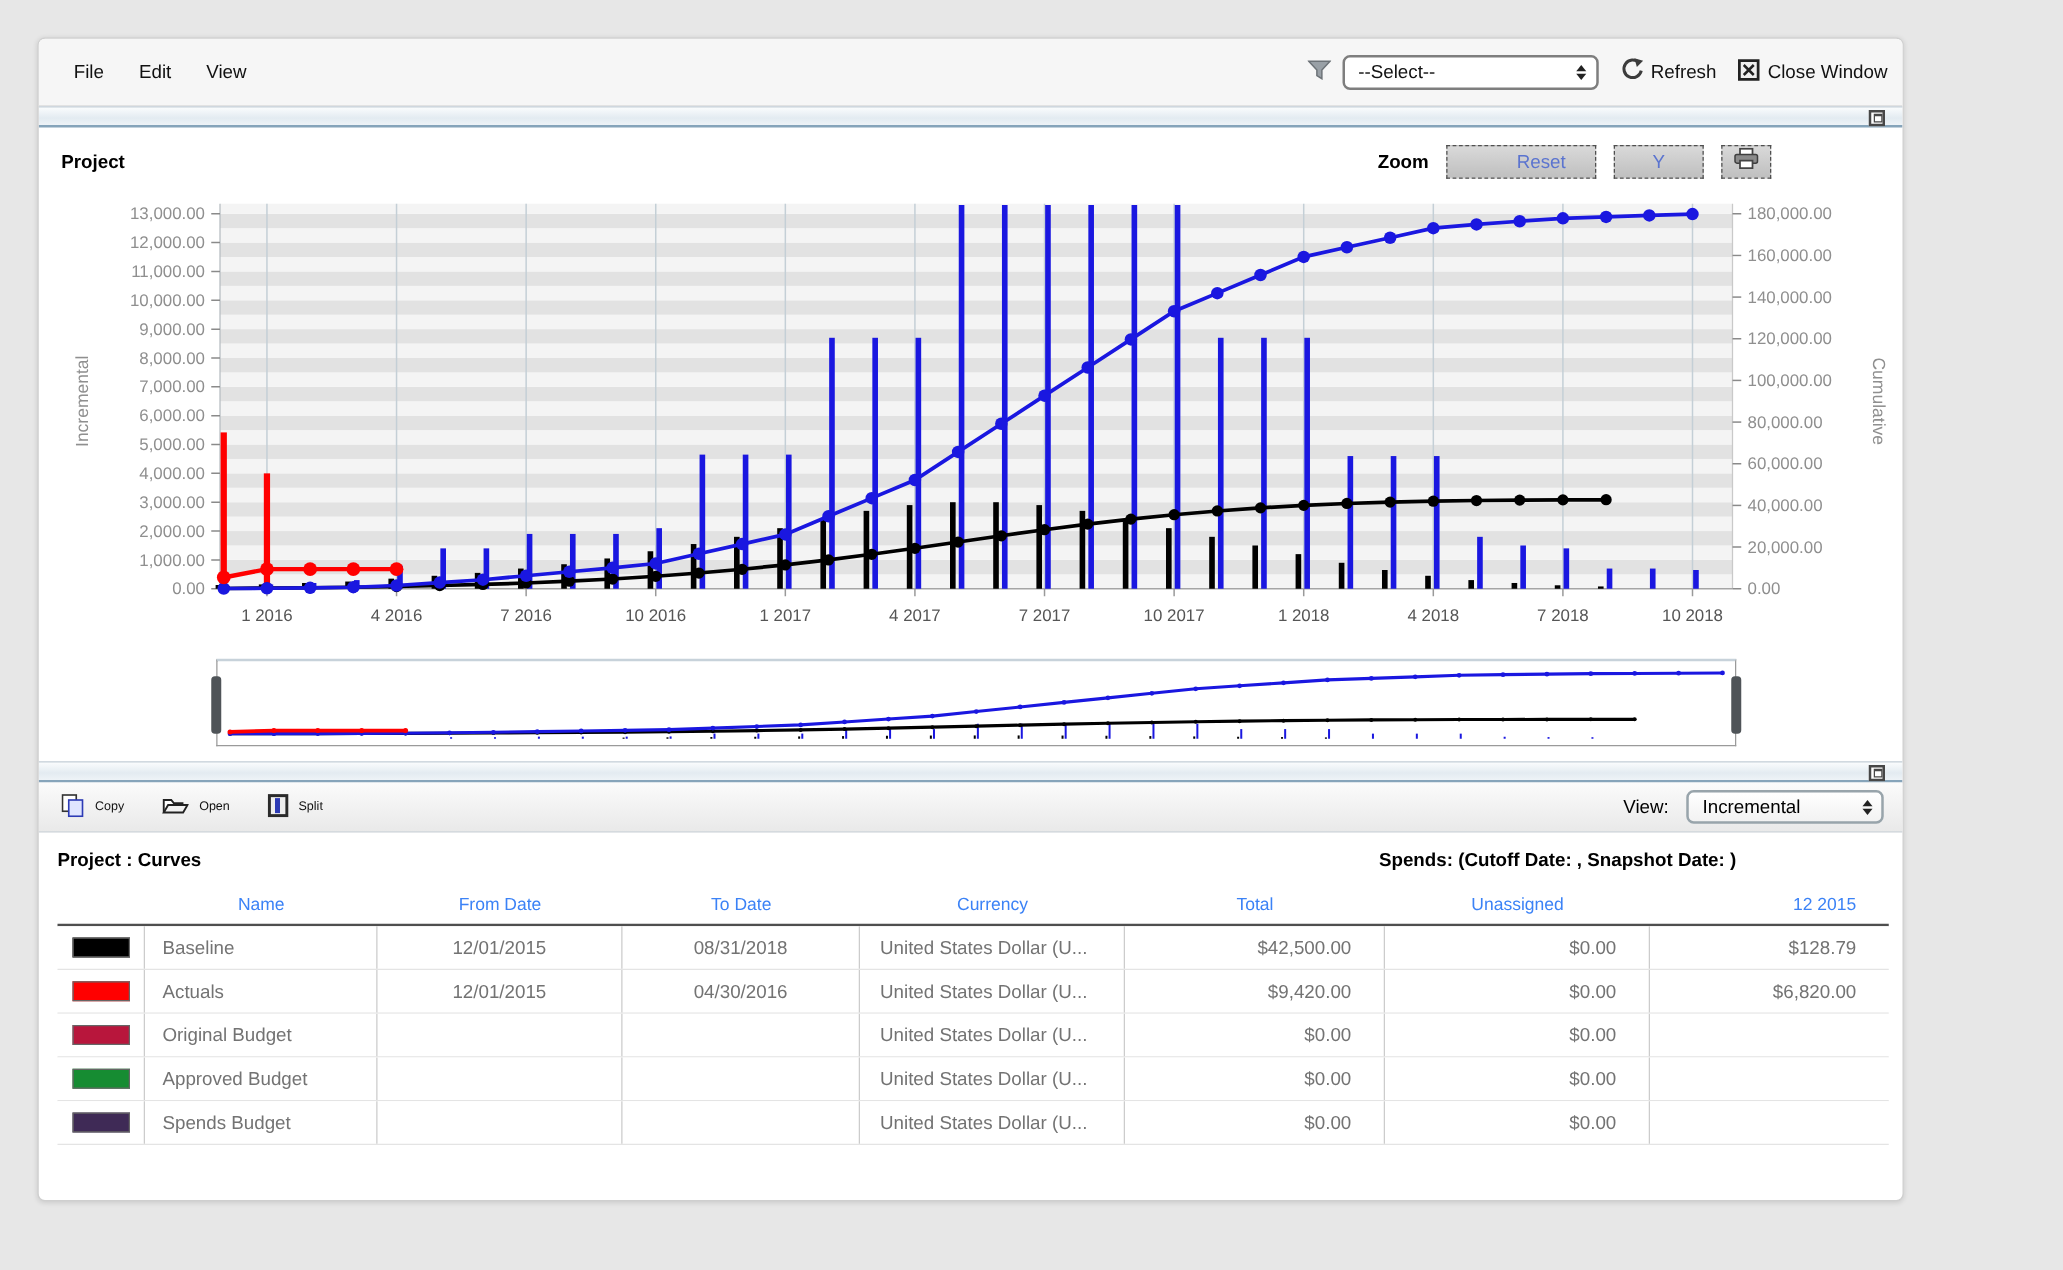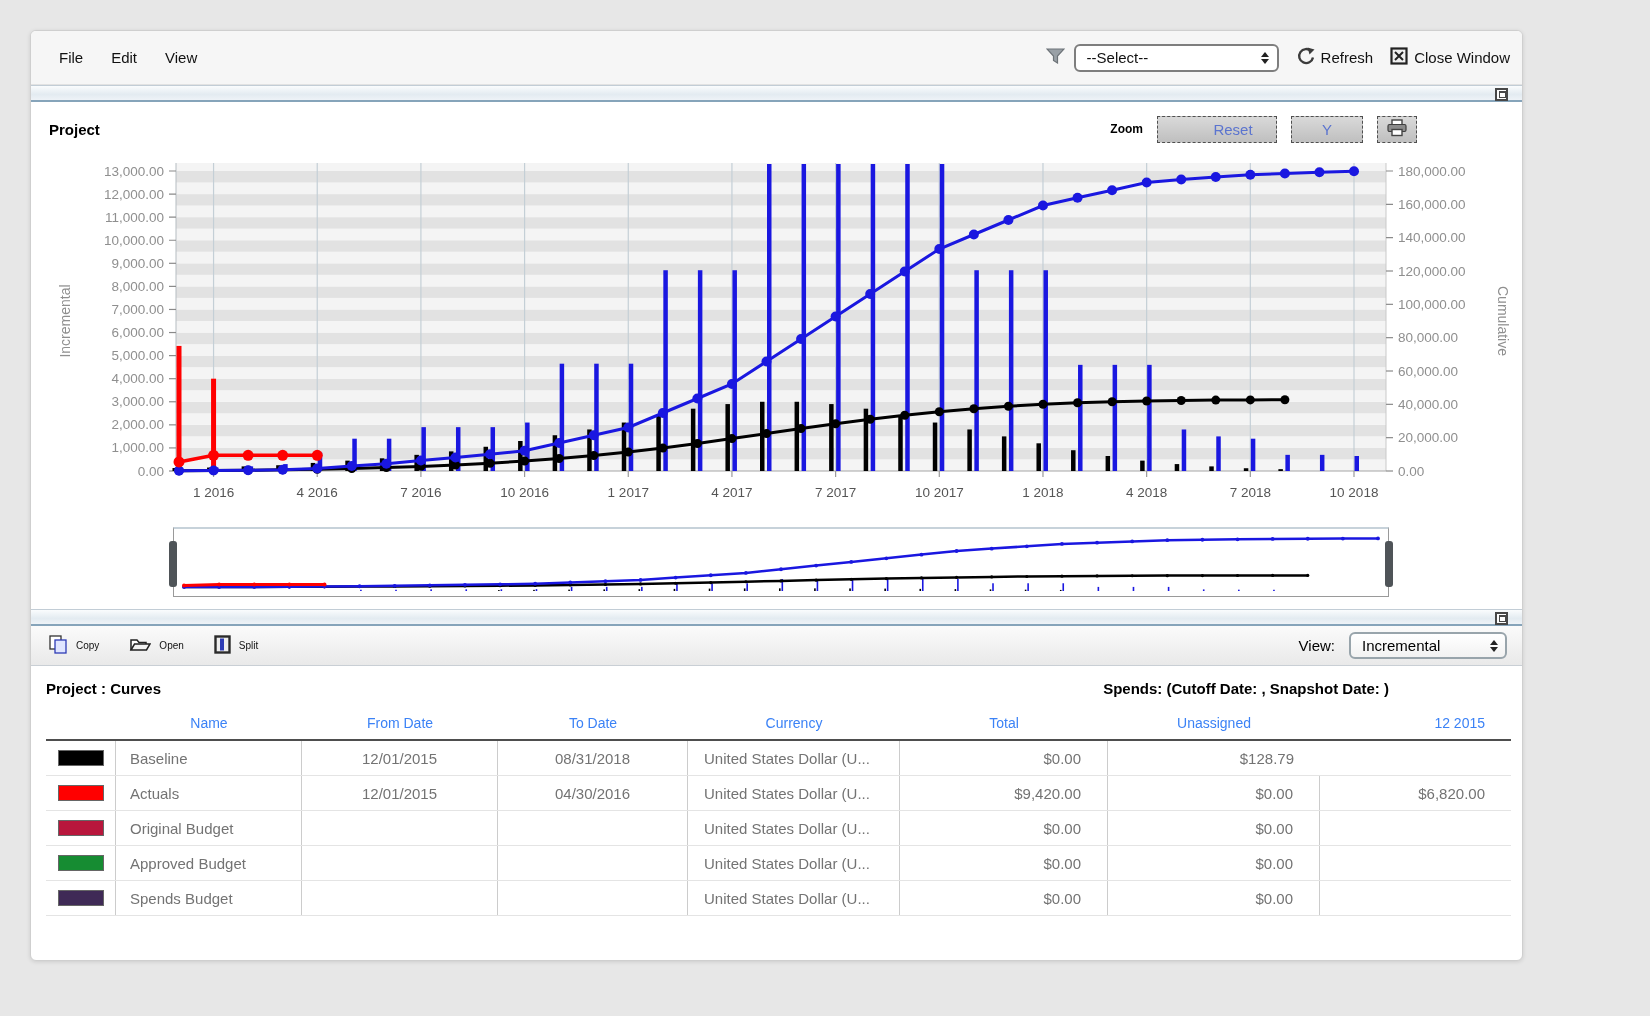--- a/index.html
+++ b/index.html
@@ -31,21 +31,21 @@
   .max-icon { position:absolute; right:14px; top:2px; width:13px; height:13px; background:#fdfdfd;
               border:2px solid #474747; }
   .max-icon::after { content:""; position:absolute; left:2px; top:1px; width:5px; height:4px;
               border:1px solid #474747; border-top-width:2px; }
 
   
   .chart-header { position:absolute; top:78px; left:0; right:0; height:40px; display:flex;
                   align-items:center; justify-content:space-between; padding:0 105px 0 18px; }
   .chart-title { font-weight:bold; font-size:15px; color:#000; }
   .zoom-cluster { display:flex; align-items:center; gap:14px; }
-  .zoom-label { font-weight:bold; font-size:12px; }
+  .zoom-label { font-weight:bold; font-size:15px; }
   .flash-btn { height:27px; border:1.5px dashed #4f4f4f; background:linear-gradient(#d9d9d9,#bfbfbf);
                color:#5b74cf; font-size:15px; display:flex; align-items:center; justify-content:center; cursor:pointer; }
   .btn-reset { width:120px;padding-left:32px; } .btn-y { width:72px; } .btn-print { width:40px; }
 
   .chart-area { position:absolute; top:120px; left:15px; width:1465px; height:362px; }
   .minimap { position:absolute; top:496px; left:142px; width:1216px; height:70px; background:#fff;
              border:1px solid #9a9a9a; border-top:2px solid #c7d2da; }
   .mm-handle { position:absolute; top:12px; width:8px; height:46px; background:#4f5458; border-radius:3px; }
   .mm-left { left:-5px; } .mm-right { right:-5px; }
 
@@ -642,20 +642,21 @@
     <div class="head-rule"></div>
     <div id="rows">
   <div class="grid-row trow">
     <div class="cell-swatch">
             <span class="swatch" style="background: rgb(0, 0, 0);"></span>
           </div>
     <div class="cell-name">Baseline</div>
     <div class="cell-date">12/01/2015</div>
     <div class="cell-date">08/31/2018</div>
     <div class="cell-cur">United States Dollar (U...</div>
+    <div class="cell-num">$42,500.00</div>
     <div class="cell-num">$0.00</div>
     <div class="cell-num">$128.79</div>
   </div>
 
   <div class="grid-row trow">
     <div class="cell-swatch">
             <span class="swatch" style="background: rgb(255, 0, 0);"></span>
           </div>
     <div class="cell-name">Actuals</div>
     <div class="cell-date">12/01/2015</div>

